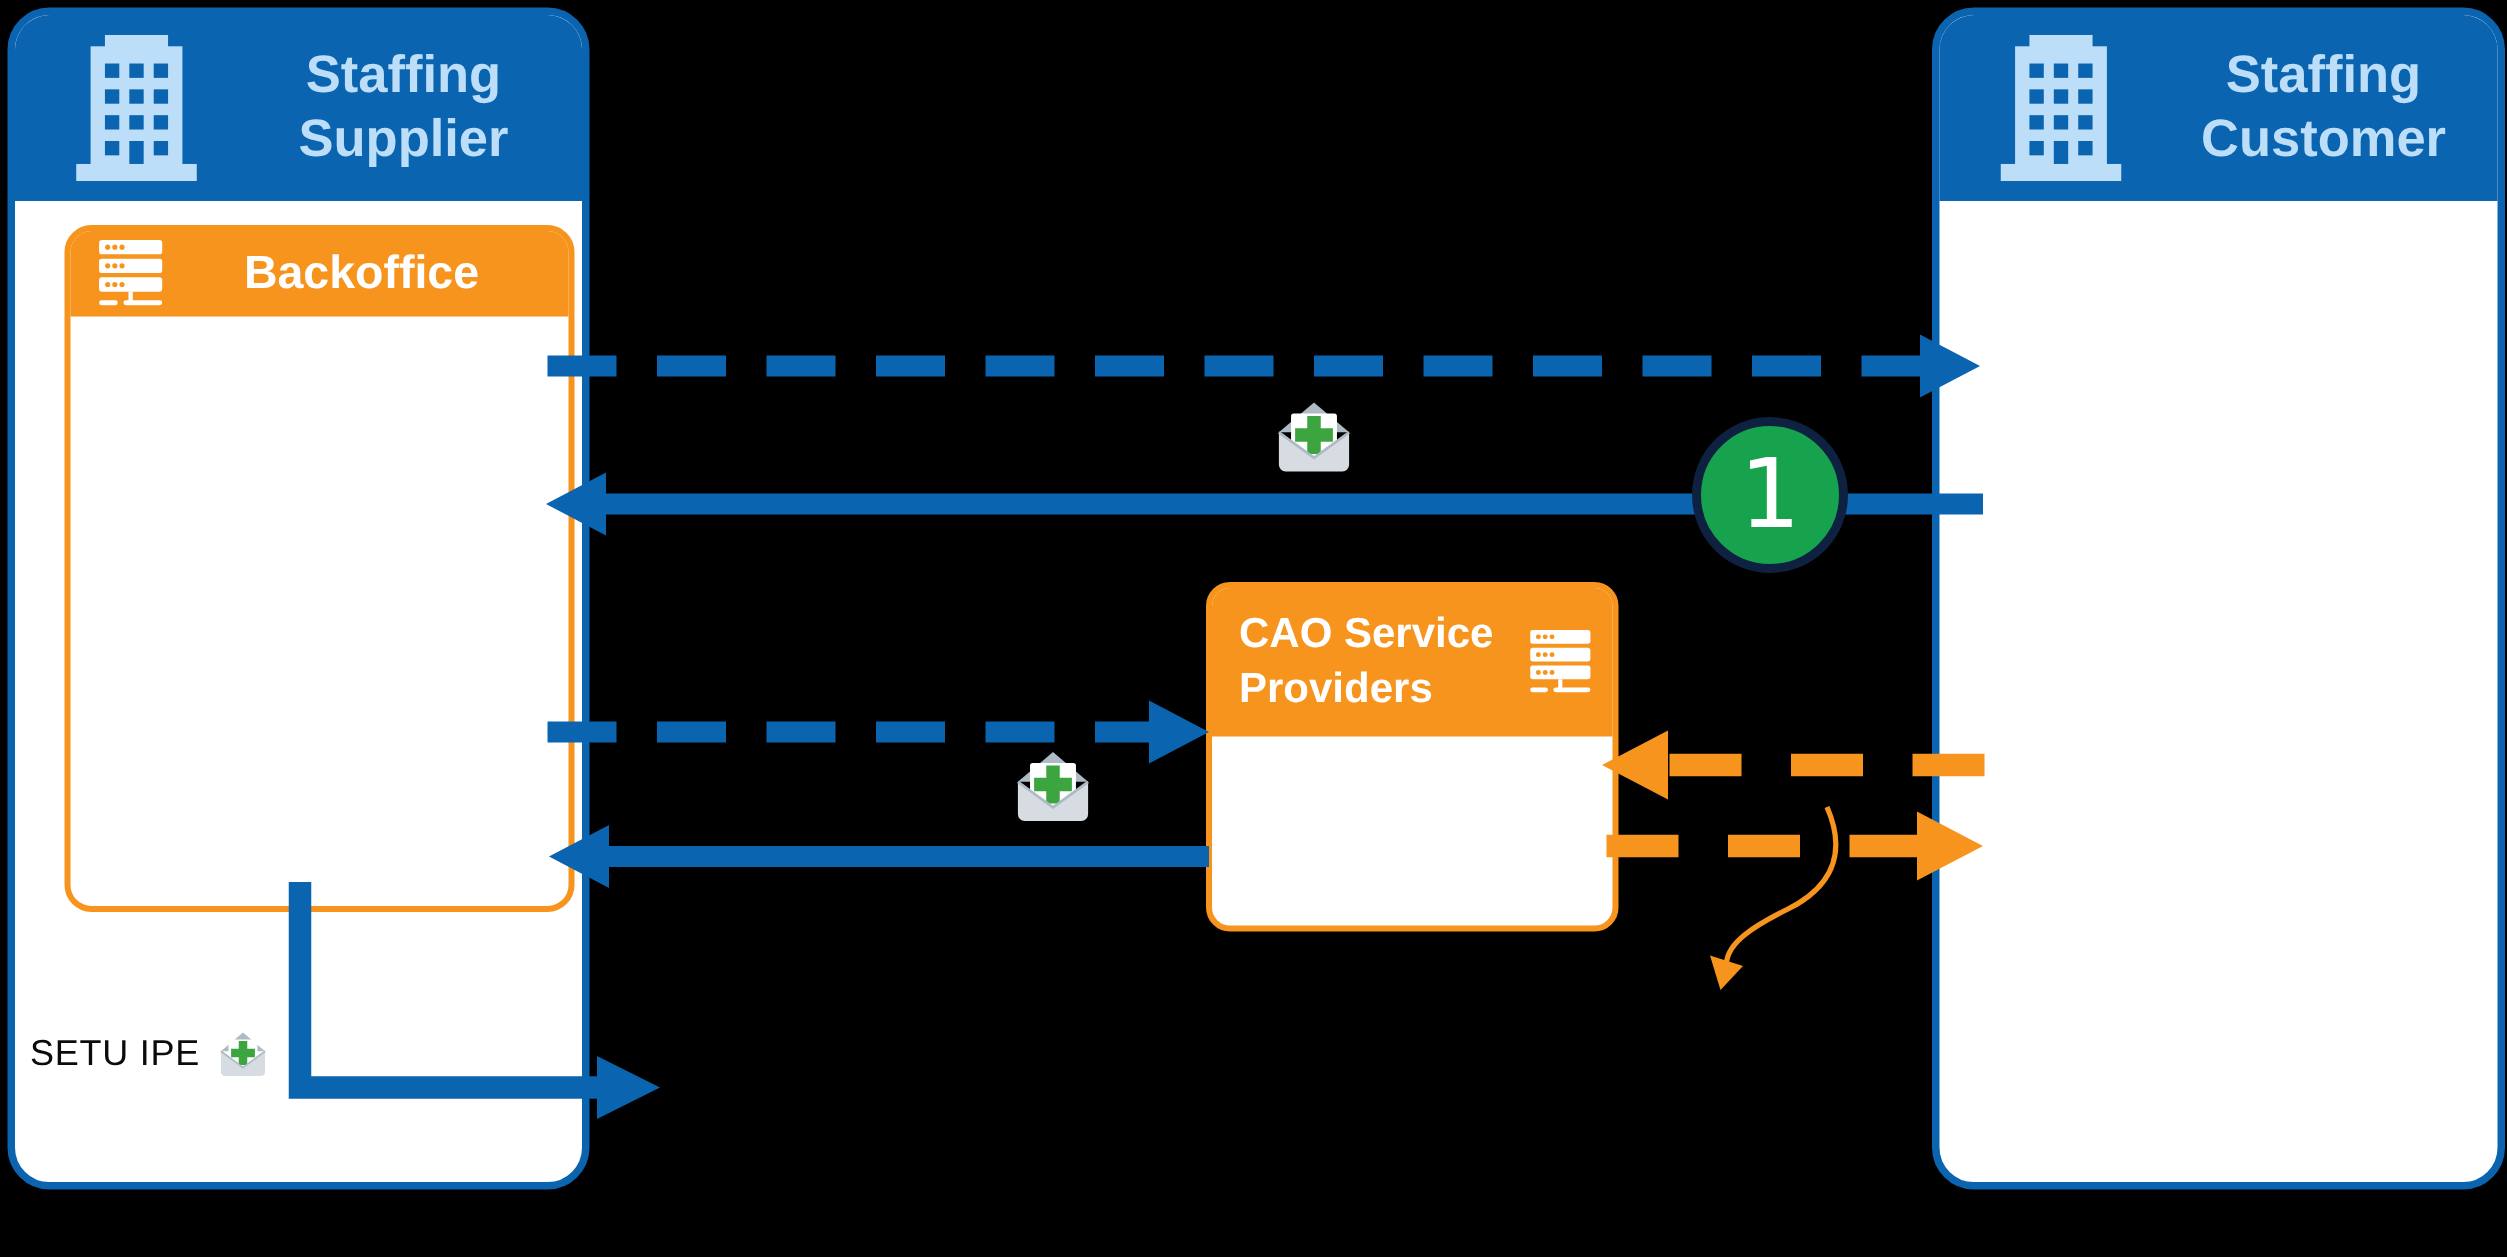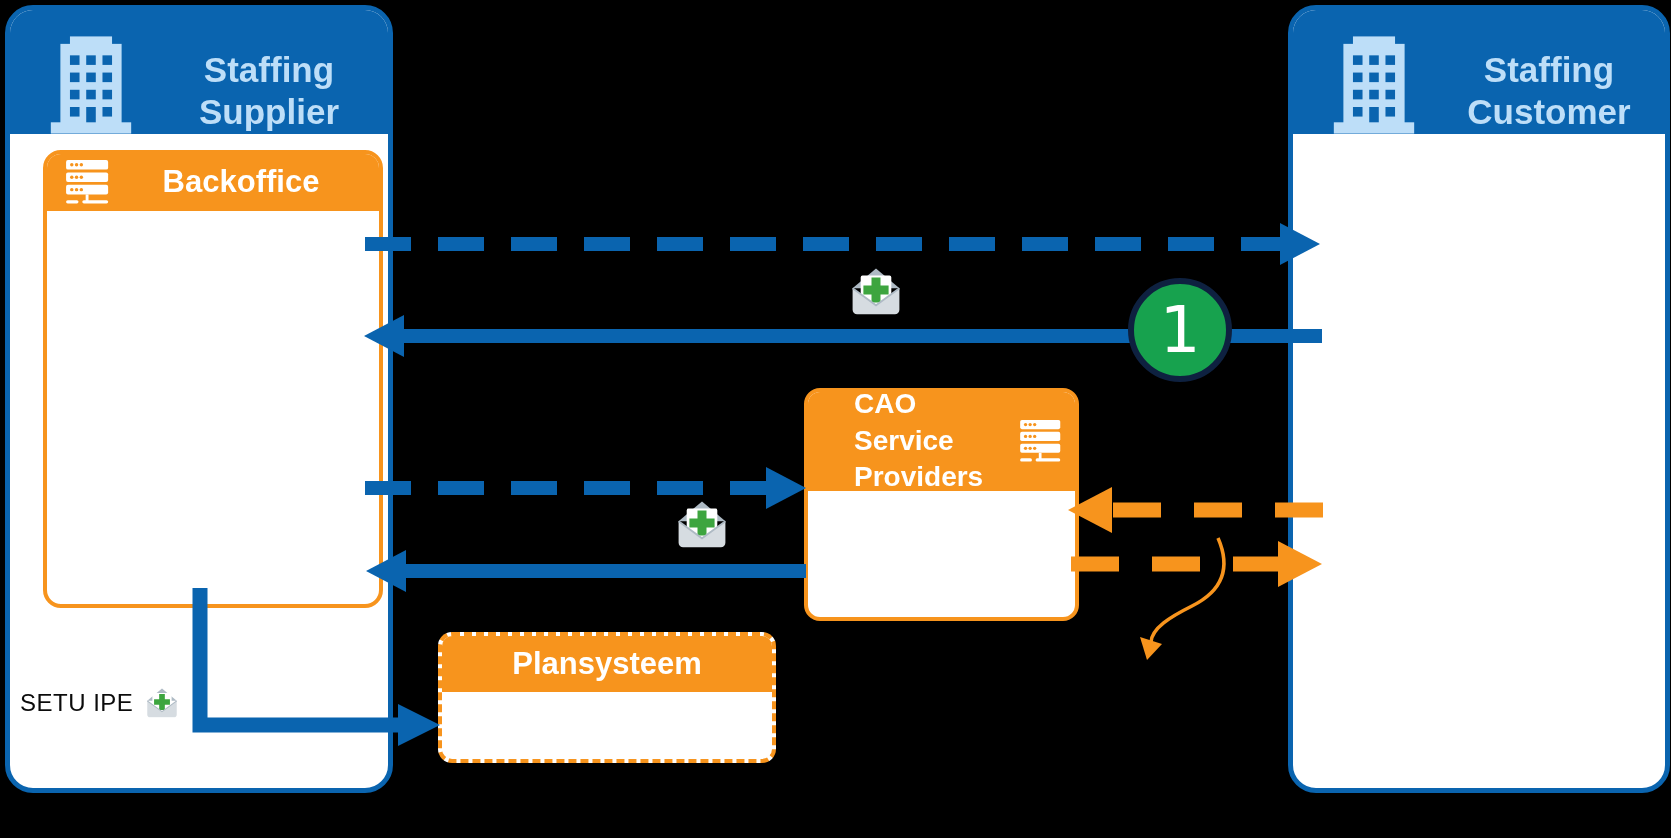--- a/index.html
+++ b/index.html
@@ -14,33 +14,33 @@
     --plus-green:#3DA53F;
     --setu-text:#0B0B0B;
   }
   html,body{margin:0;padding:0;background:var(--background);}
   #canvas{
     position:relative;width:1671px;height:838px;background:var(--background);
     font-family:"Liberation Sans",sans-serif;overflow:hidden;
   }
   
   .org-box{position:absolute;background:#fff;border:5px solid var(--blue);border-radius:28px;overflow:hidden;z-index:1;}
-  .org-header{background:var(--blue);height:125px;display:flex;align-items:flex-end;padding:0 12px 0 38px;gap:26px;margin:-1px;}
+  .org-header{background:var(--blue);height:125px;display:flex;align-items:center;padding:0 12px 0 38px;gap:26px;margin:-1px;}
   .org-title{flex:1;text-align:center;color:var(--light-blue);font-weight:bold;font-size:35px;line-height:1.22;white-space:pre-line;}
   #supplier-box{left:5px;top:5px;width:378px;height:778px;}
   #customer-box{left:1288px;top:5px;width:372px;height:778px;}
   
   .sys-box{position:absolute;background:#fff;border:4px solid var(--orange);border-radius:18px;overflow:hidden;z-index:1;}
   .sys-header{background:var(--orange);display:flex;align-items:center;color:#fff;font-weight:bold;margin:-1px;}
   .backoffice .sys-header{height:58px;padding:0 20px 0 20px;gap:10px;font-size:31px;justify-content:center;}
   .backoffice .sys-label{flex:1;text-align:center;}
   #backoffice-supplier{left:33px;top:140px;width:332px;height:450px;}
   #cao-box{left:804px;top:388px;width:267px;height:225px;border-radius:16px;}
   #cao-box .sys-header{height:100px;padding:0 12px 0 19px;font-size:28px;line-height:1.32;}
-  #cao-box .sys-label{flex:1;white-space:pre-line;margin-left:28px;}
+  #cao-box .sys-label{flex:1;white-space:pre-line;}
   #plan-box{left:438px;top:632px;width:330px;height:123px;border:4px dashed var(--orange);border-radius:14px;z-index:1;position:absolute;background:#fff;overflow:hidden;}
   #plan-box .sys-header{height:57px;justify-content:center;font-size:31px;}
   
   #arrows{position:absolute;left:0;top:0;z-index:2;pointer-events:none;}
   .stroke-blue{stroke:var(--blue);}
   .fill-blue{fill:var(--blue);}
   .stroke-orange{stroke:var(--orange);}
   .fill-orange{fill:var(--orange);}
   
   .float{position:absolute;z-index:3;}
@@ -148,25 +148,20 @@
   <div class="sys-box" id="cao-box">
     <div class="sys-header">
       <span class="sys-label">CAO Service
 Providers</span>
       <svg width="44" height="42" viewBox="0 0 48 46">
           <use href="#sym-server"></use>
         </svg>
     </div>
   </div>
 
-  <div id="plan-box">
-    <div class="sys-header">
-      <span class="sys-label">Plansysteem</span>
-    </div>
-  </div>
 
   <svg id="arrows" width="1671" height="838" viewBox="0 0 1671 838">
 
     <g>
       <line x1="365" y1="244" x2="1284" y2="244" class="stroke-blue" stroke-width="14" stroke-dasharray="46 27"></line>
       <polygon points="1280,223 1280,265 1320,244" class="fill-blue"></polygon>
     </g>
 
     <g>
       <line x1="1322" y1="336" x2="400" y2="336" class="stroke-blue" stroke-width="14"></line>

